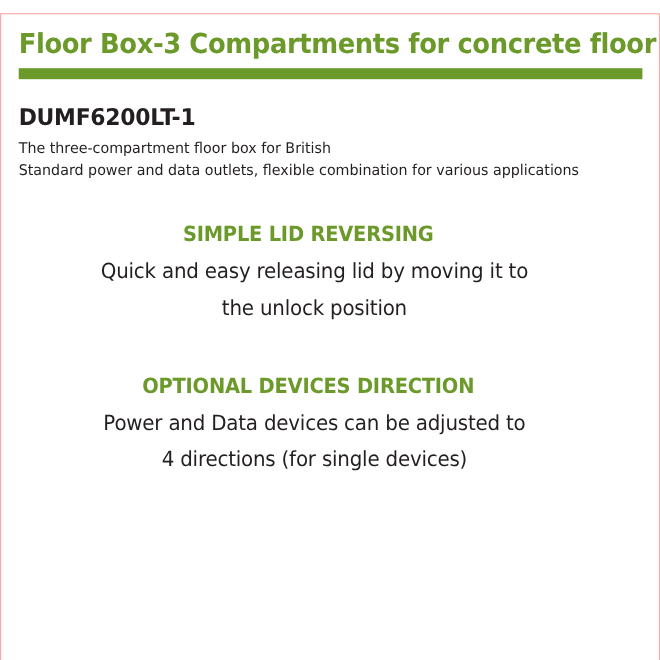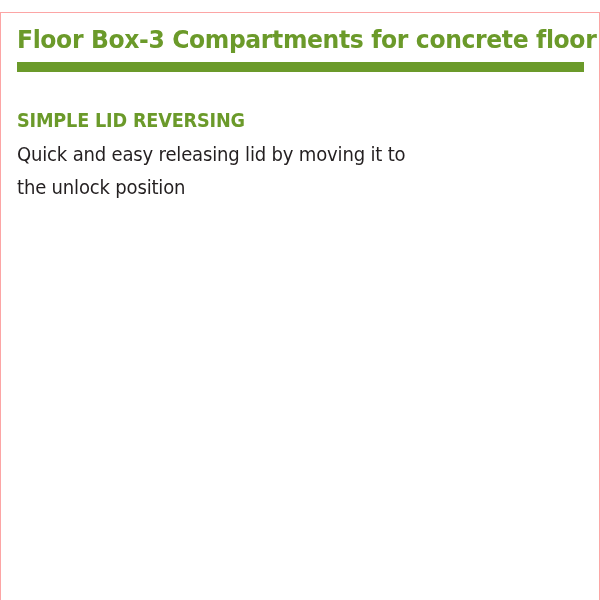--- a/index.html
+++ b/index.html
@@ -72,20 +72,21 @@
     transform-origin: left center;
   }
 
   
   .features {
     padding: 0 16px;
     margin-top: 36px;
   }
   .feature {
     margin-bottom: 42px;
+    text-align: center;
   }
   .feature:last-child {
     margin-bottom: 0;
   }
   .feature-heading {
     font-family: "DejaVu Sans", sans-serif;
     font-size: 19px;
     font-weight: bold;
     line-height: 24px;
     color: #6b9a2a;
@@ -109,26 +110,38 @@
 </head>
 <body>
 
 <div class="spec-card">
 
   <div class="title-block">
     <div class="card-title">Floor Box-3 Compartments for concrete floor</div>
     <div class="title-rule"></div>
   </div>
 
+  <div class="product-block">
+    <div class="product-code">DUMF6200LT-1</div>
+    <div class="product-desc">
+      <div class="product-desc-line">The three-compartment floor box for British</div>
+      <div class="product-desc-line">Standard power and data outlets, flexible combination for various applications</div>
+    </div>
+  </div>
 
   <div class="features">
 
     <div class="feature">
       <div class="feature-heading">SIMPLE LID REVERSING</div>
       <div class="feature-line">Quick and easy releasing lid by moving it to</div>
       <div class="feature-line">the unlock position</div>
     </div>
 
+    <div class="feature">
+      <div class="feature-heading">OPTIONAL DEVICES DIRECTION</div>
+      <div class="feature-line">Power and Data devices can be adjusted to</div>
+      <div class="feature-line">4 directions (for single devices)</div>
+    </div>
 
 
   </div>
 
 </div>
 
 </body></html>

